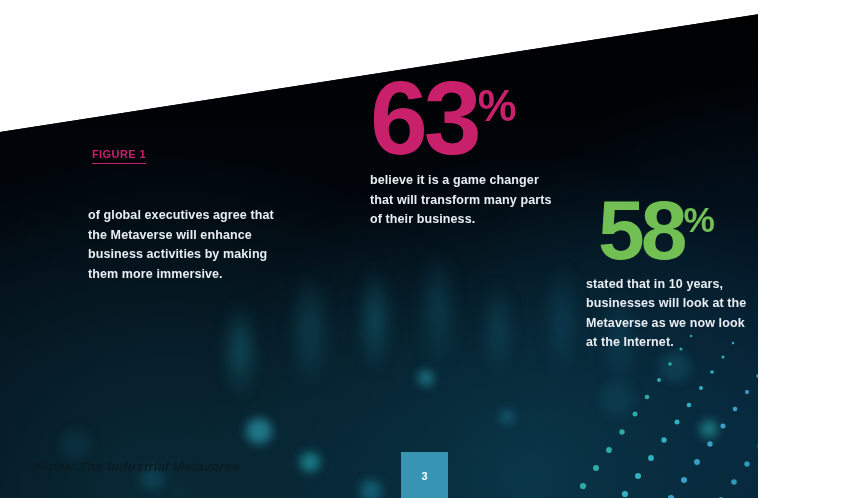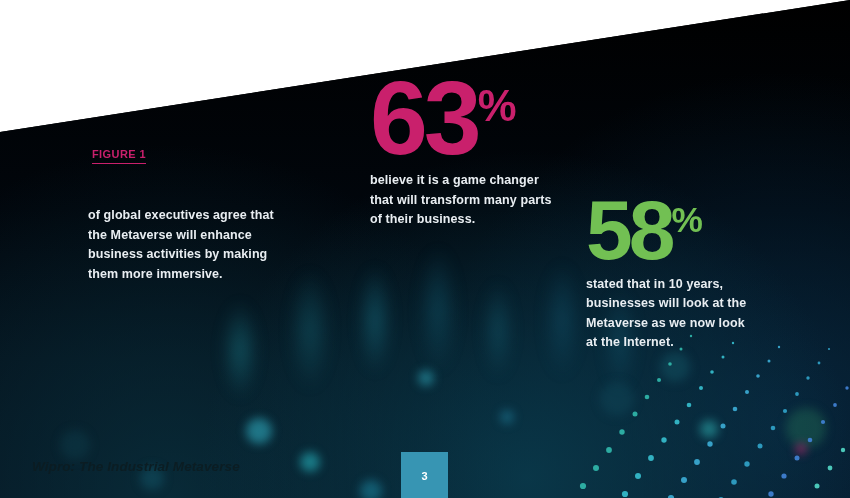--- a/index.html
+++ b/index.html
@@ -6,21 +6,21 @@
   html, body {
     margin: 0;
     padding: 0;
     background: #ffffff;
   }
   body {
     font-family: "Liberation Sans", sans-serif;
   }
   #slide {
     position: relative;
-    width: 850px;
+    width: 758px;
     height: 498px;
     overflow: hidden;
     background: #ffffff;
   }
 
   
   #dark-panel {
     position: absolute;
     left: 0; top: 0;
     width: 850px; height: 498px;
@@ -116,21 +116,21 @@
   #stat-80 .num { color: #3c9cb8; font-size: 128px; }
   #stat-80 .desc { width: 205px; margin-top: 24px; }
 
   
   #stat-63 { left: 370px; top: 76px; width: 220px; }
   #stat-63 .num { color: #c9206c; font-size: 104px; }
   #stat-63 .desc { width: 185px; margin-top: 10px; }
 
   
   #stat-58 { left: 586px; top: 196px; width: 200px; }
-  #stat-58 .num { color: #72c053; font-size: 84px; }
+  #stat-58 .num { color: #72c053; font-size: 84px; margin-left: 12px; }
   #stat-58 .desc { width: 172px; margin-top: 10px; }
 
   
   #footer-title {
     position: absolute;
     left: 32px; bottom: 24px;
     font-size: 13.5px;
     font-style: italic;
     font-weight: bold;
     color: rgba(12,28,34,0.92);

